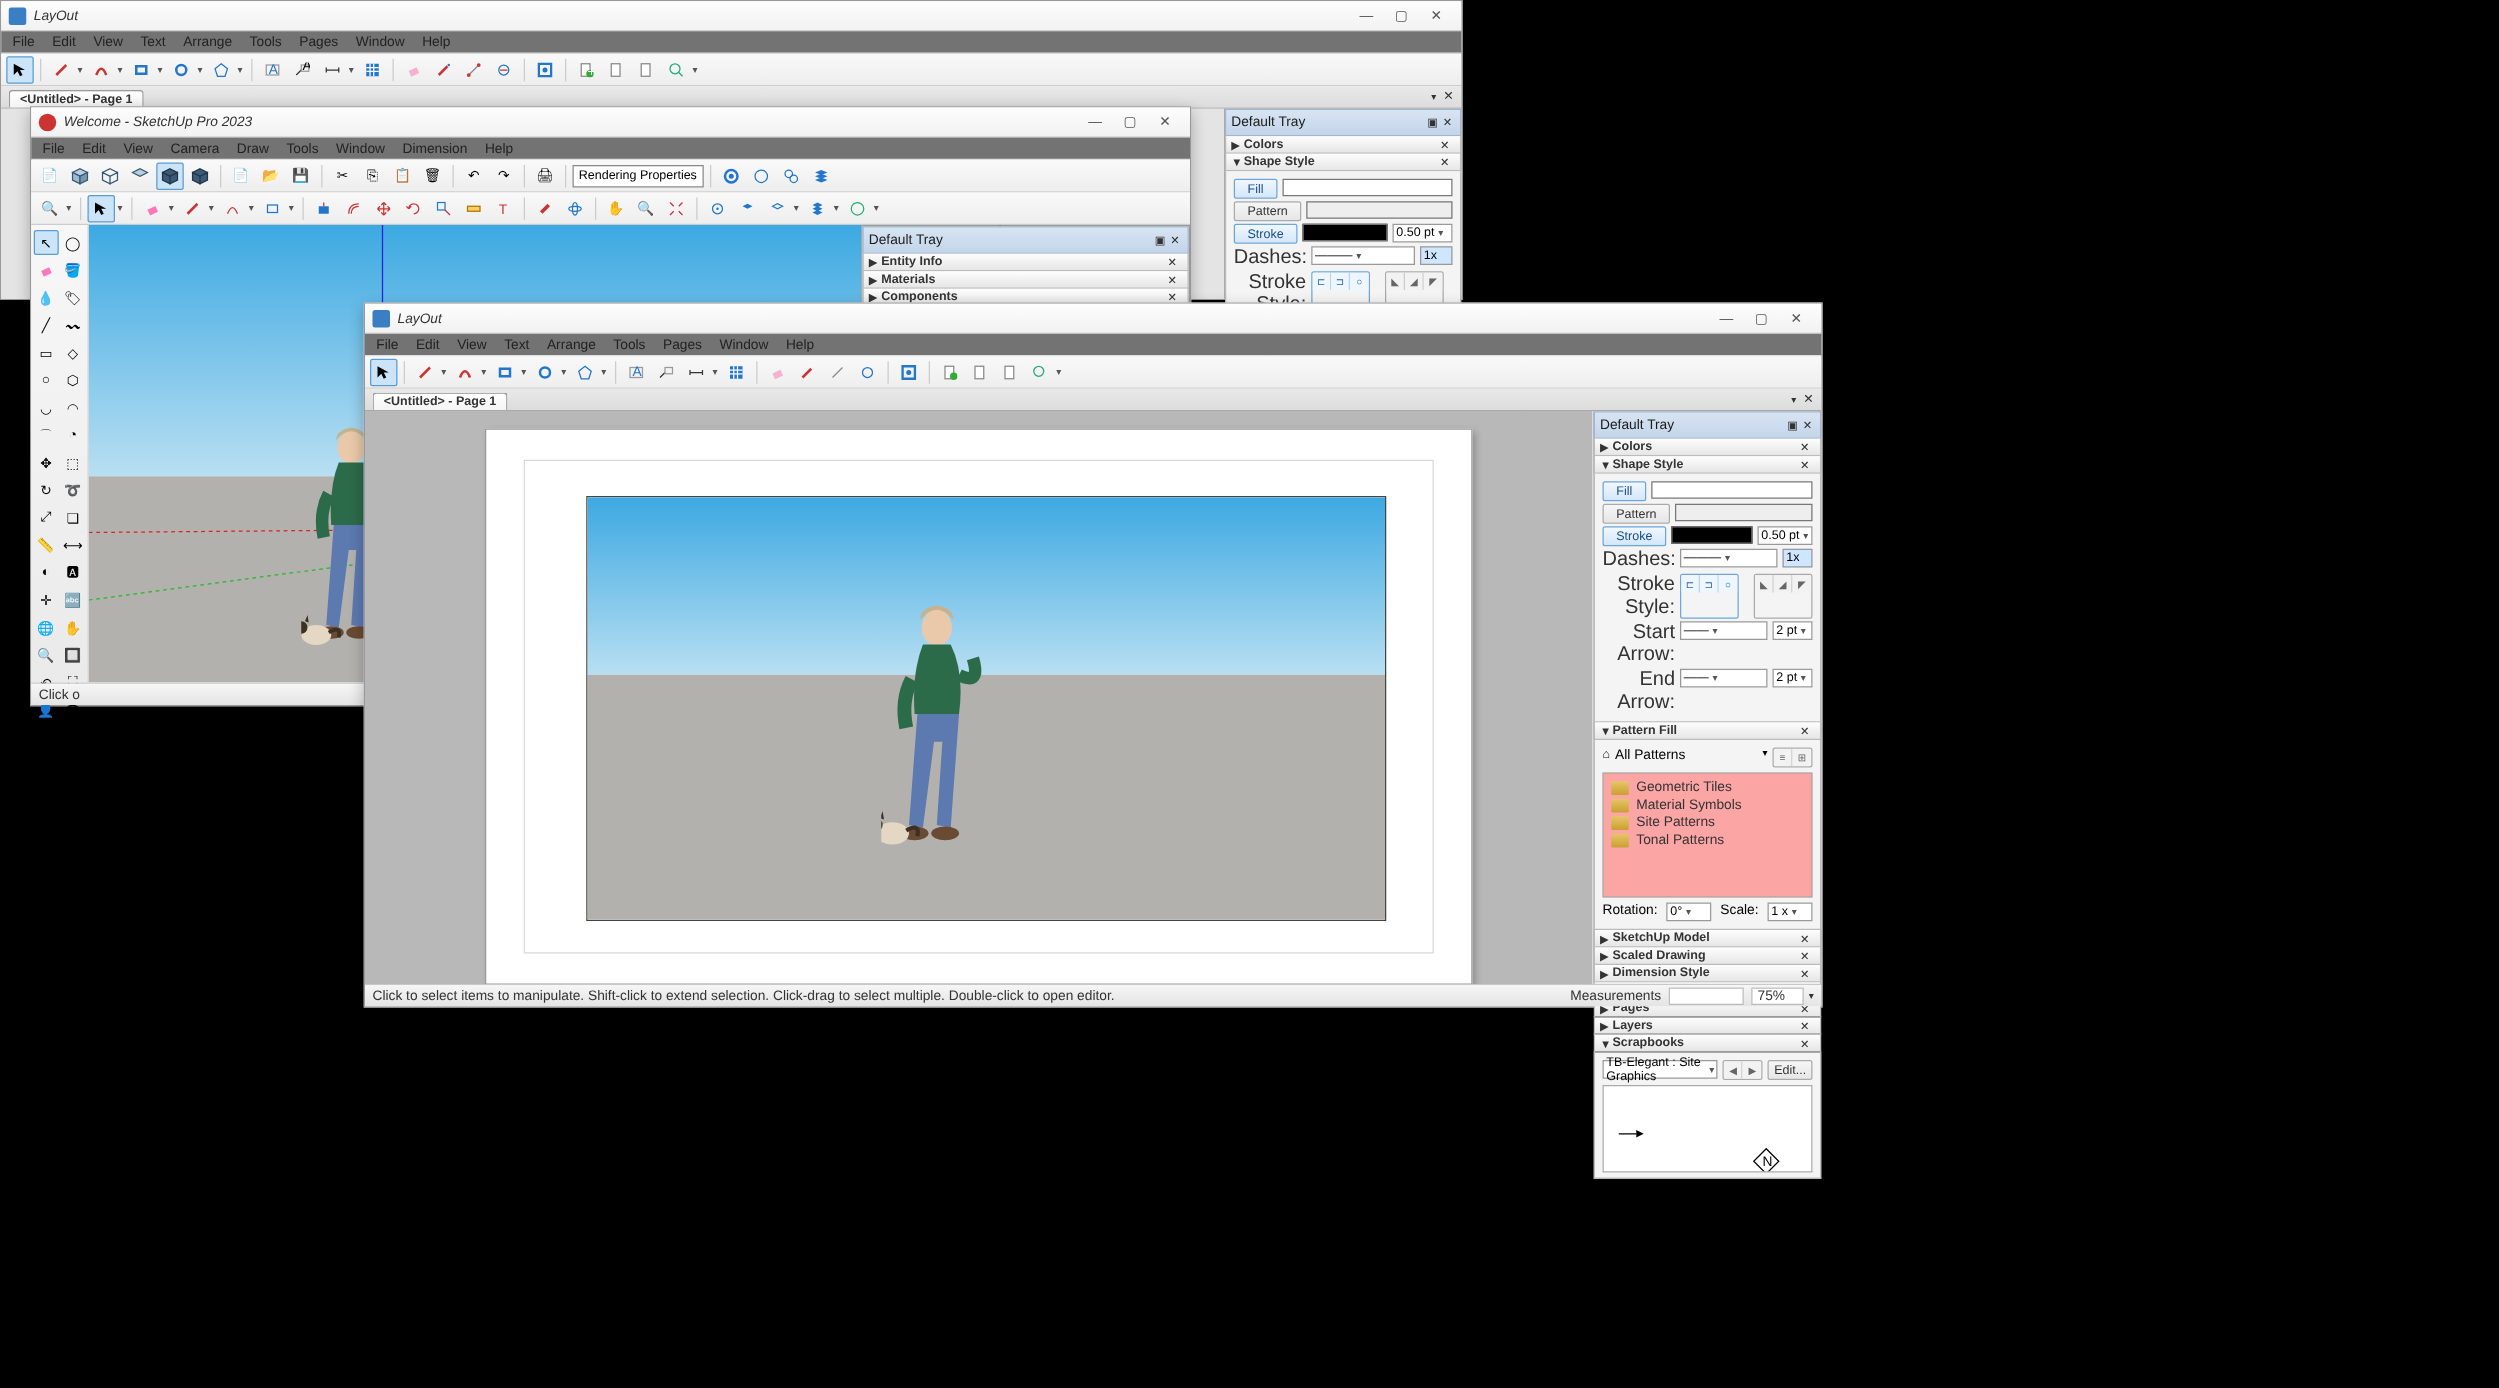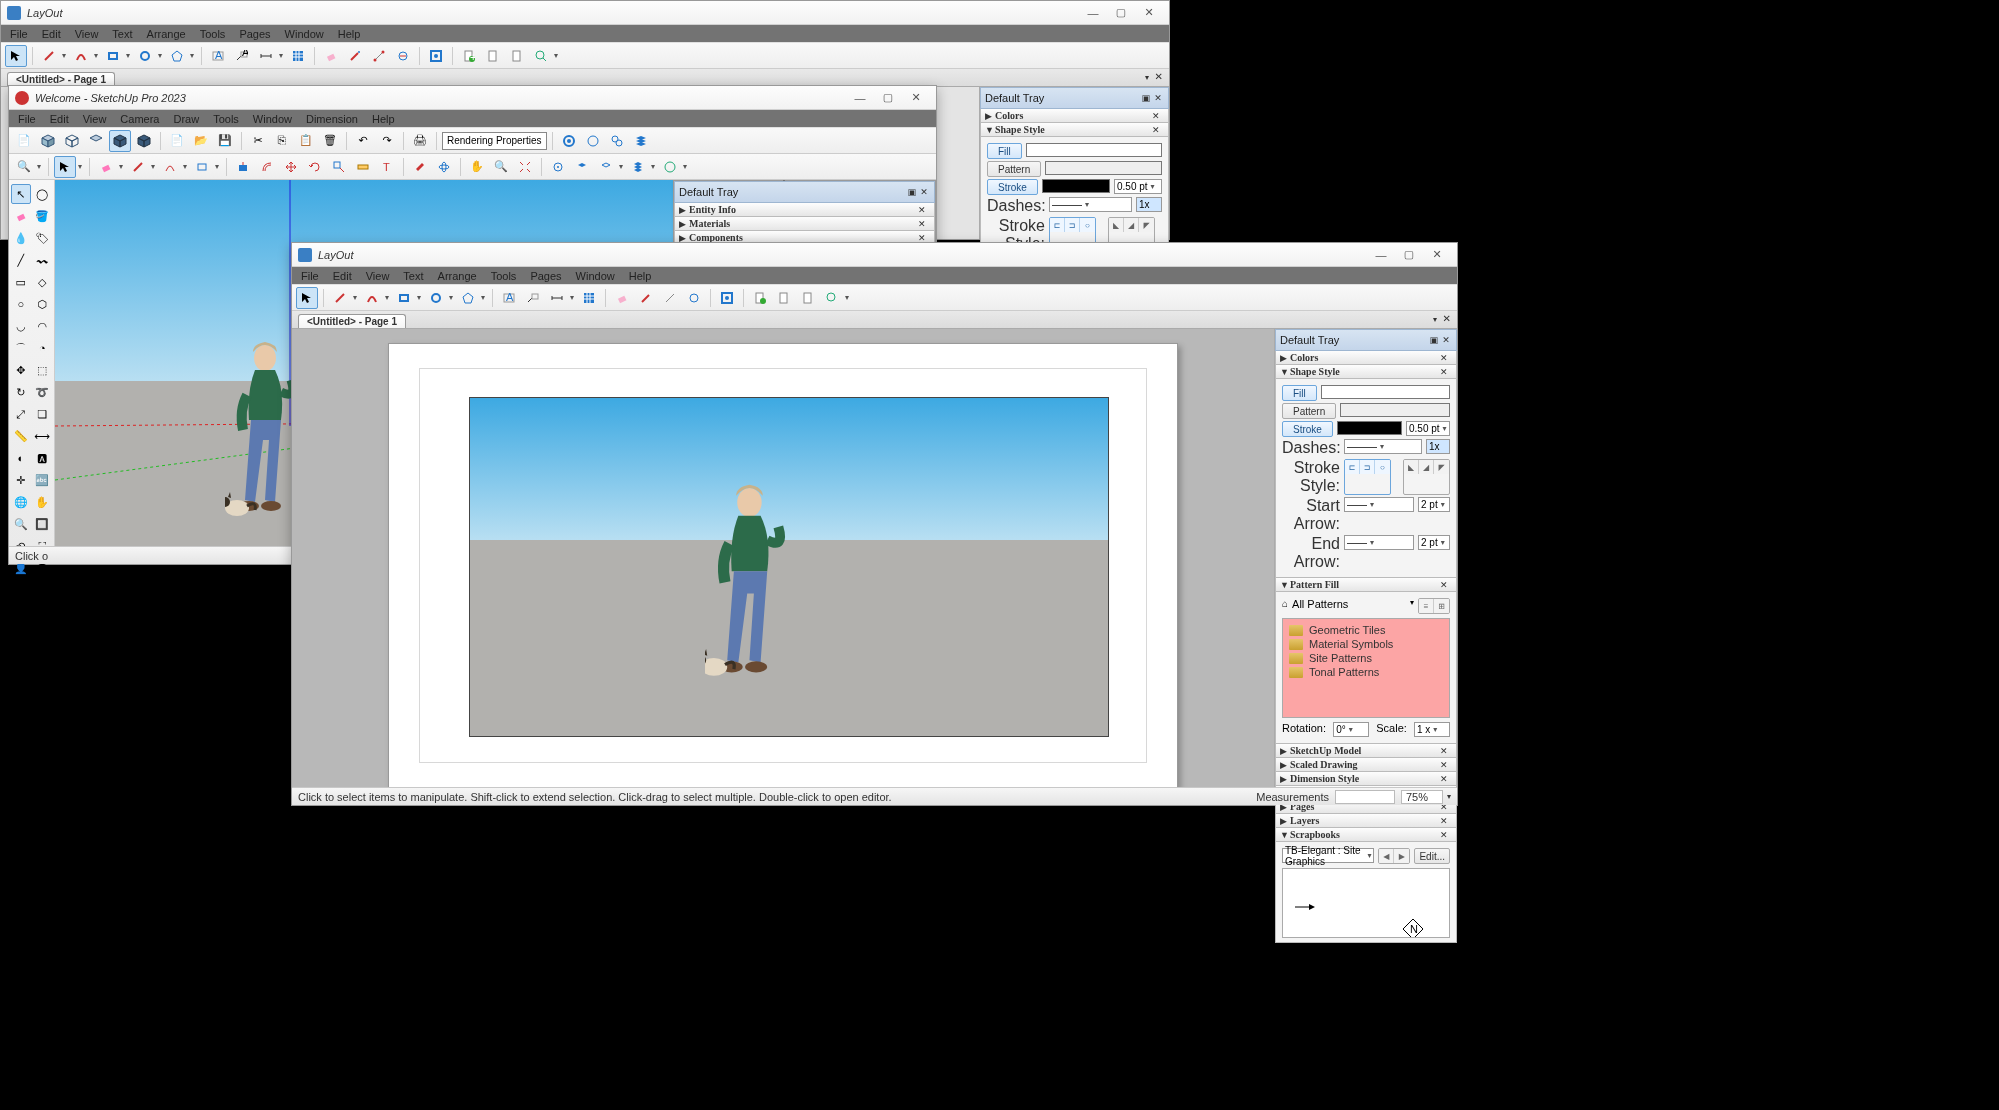--- a/index.html
+++ b/index.html
@@ -26,21 +26,21 @@
 .doc-tab-strip .dd { position:absolute; right:20px; top:4px; font-size:8px; color:#333;}
 
 .body-row { flex:1; display:flex; min-height:0; }
 
 .tray { background:#ececec; border-left:1px solid #aaa; display:flex; flex-direction:column; }
 .tray-title { background:linear-gradient(#d7e4f2,#c4d5ea); border:1px solid #9eb6d1; padding:4px 4px; display:flex; align-items:center; }
 .tray-title span { flex:1; color:#1a1a1a; font-size:11px; }
 .tray-title .pin, .tray-title .x { width:12px; text-align:center; font-size:9px; color:#333; }
 .panel-head { background:linear-gradient(#fdfdfd,#e6e6e6); border:1px solid #bbb; border-top:none; padding:1px 4px; display:flex; align-items:center; }
 .panel-head .arrow { width:10px; font-size:9px; color:#333; }
-.panel-head .lbl { flex:1; font-weight:bold; color:#333; font-size:10px;font-family:Liberation Serif, serif; }
+.panel-head .lbl { flex:1; font-weight:bold; color:#333; font-size:10px; }
 .panel-head .x { width:12px; font-size:9px; color:#333; }
 .panel-body { background:#f4f4f4; border:1px solid #bbb; border-top:none; padding:4px 6px; }
 
 .prop-row { display:flex; margin:2px 0; gap:4px; }
 .prop-row .k { width:58px; text-align:right; color:#333; font-size:16px; }
 .pill-btn { background:linear-gradient(#f0f7ff,#d4e7fa); border:1px solid #6ca6dc; border-radius:2px; padding:1px 10px; font-size:10px; color:#1a4e82; height:16px; display:flex; align-items:center; justify-content:center; }
 .pill-btn.gray { background:linear-gradient(#f6f6f6,#e6e6e6); border-color:#aaa; color:#333; }
 .swatch { border:1px solid #777; height:14px; flex:1; }
 .mini-input { border:1px solid #999; background:#fff; height:15px; padding:0 2px; font-size:10px; display:flex; align-items:center; }
 .mini-input.dd::after { content:"▾"; font-size:8px; margin-left:3px; color:#555; }
@@ -290,21 +290,21 @@
       </div>
       <div class="panel-head">
           <span class="arrow">▼</span>
           <span class="lbl">Pattern Fill</span>
           <span class="x">✕</span>
         </div>
     </div>
   </div>
 </div>
 
-<div class="window" style="left:8px; top:85px; width:929px; height:480px;">
+<div class="window" style="left:24px; top:85px; width:929px; height:480px;">
   <div class="titlebar">
     <div class="icon" style="background:#c33;border-radius:50%;"></div>
     <span class="title">Welcome - SketchUp Pro 2023</span>
     <div class="wbtn">—</div>
     <div class="wbtn">▢</div>
     <div class="wbtn">✕</div>
   </div>
   <div class="menubar">
     <span>File</span>
     <span>Edit</span>

